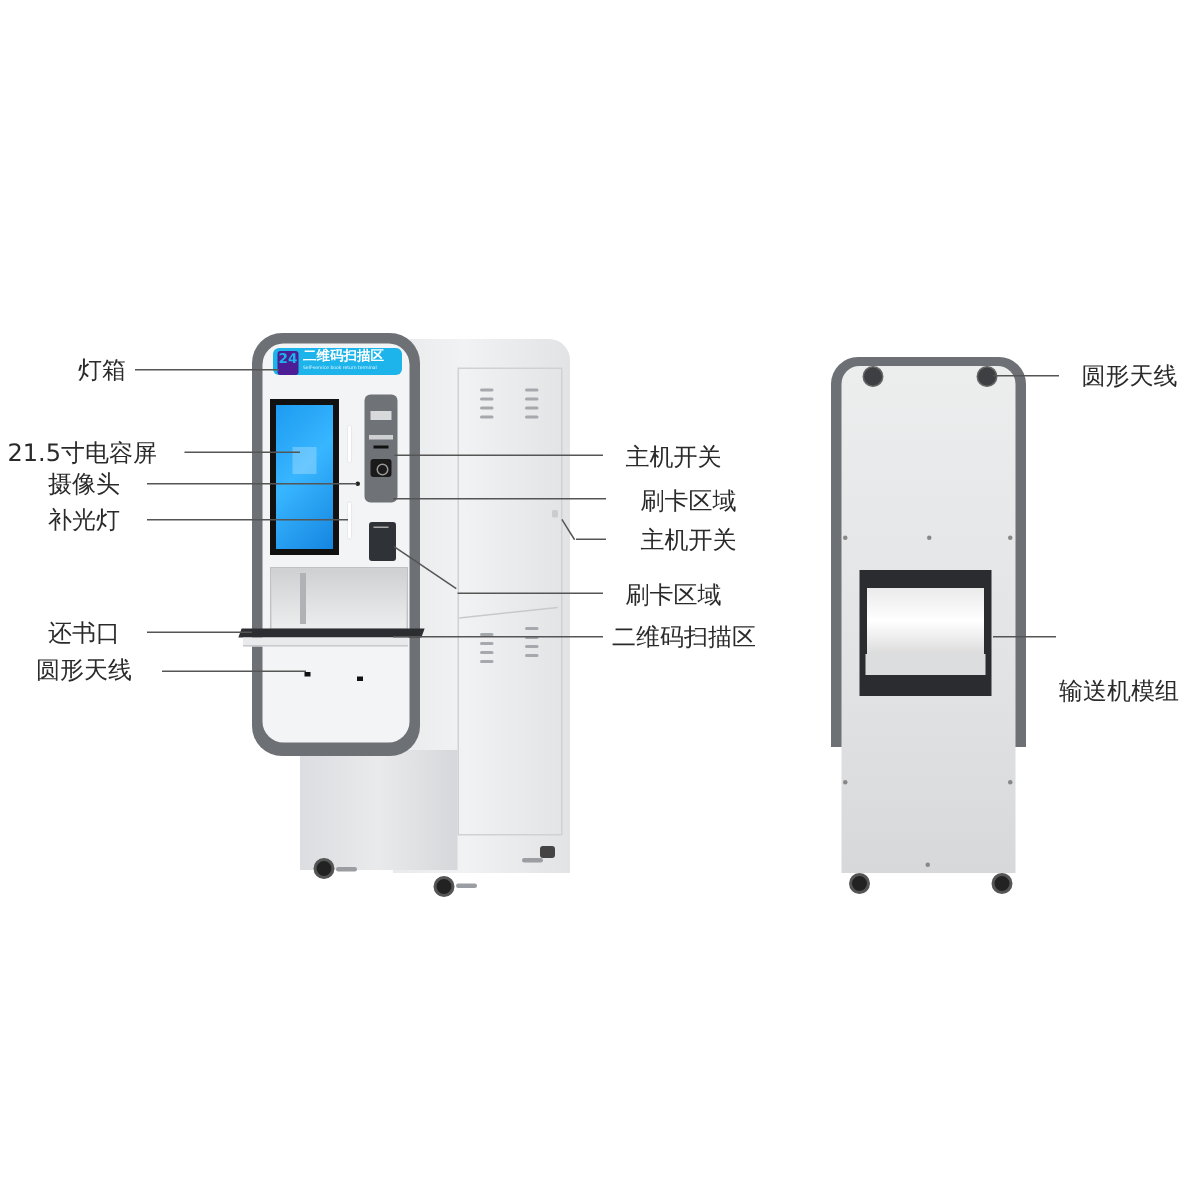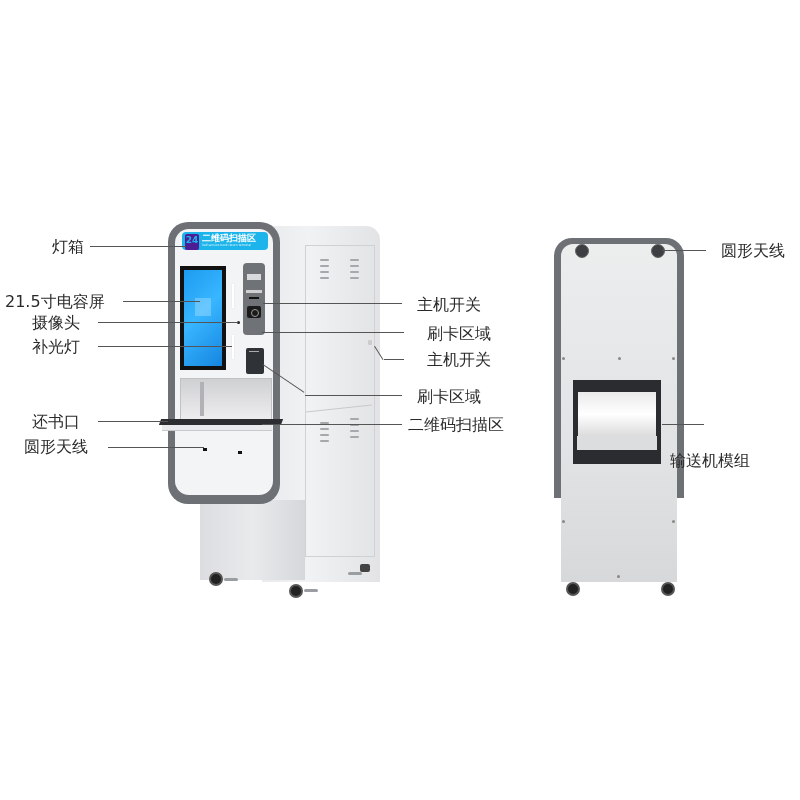--- a/index.html
+++ b/index.html
@@ -171,14 +171,14 @@
 <span class="label" style="left:417px; top:388px;">刷卡区域</span>
 <div class="leader-diag" style="left:263px; top:364px; width:50px; transform:rotate(34deg);"></div>
 <div class="leader" style="left:305px; top:395px; width:97px;"></div>
 
 <span class="label" style="left:408px; top:416px;">二维码扫描区</span>
 <div class="leader" style="left:262px; top:424px; width:140px;"></div>
 
 <span class="label" style="left:721px; top:242px;">圆形天线</span>
 <div class="leader" style="left:662px; top:250px; width:44px;"></div>
 
-<span class="label" style="left:670px; top:416px;margin-top:36px;">输送机模组</span>
+<span class="label" style="left:706px; top:416px;margin-top:36px;">输送机模组</span>
 <div class="leader" style="left:662px; top:424px; width:42px;"></div>
 
 </body></html>

